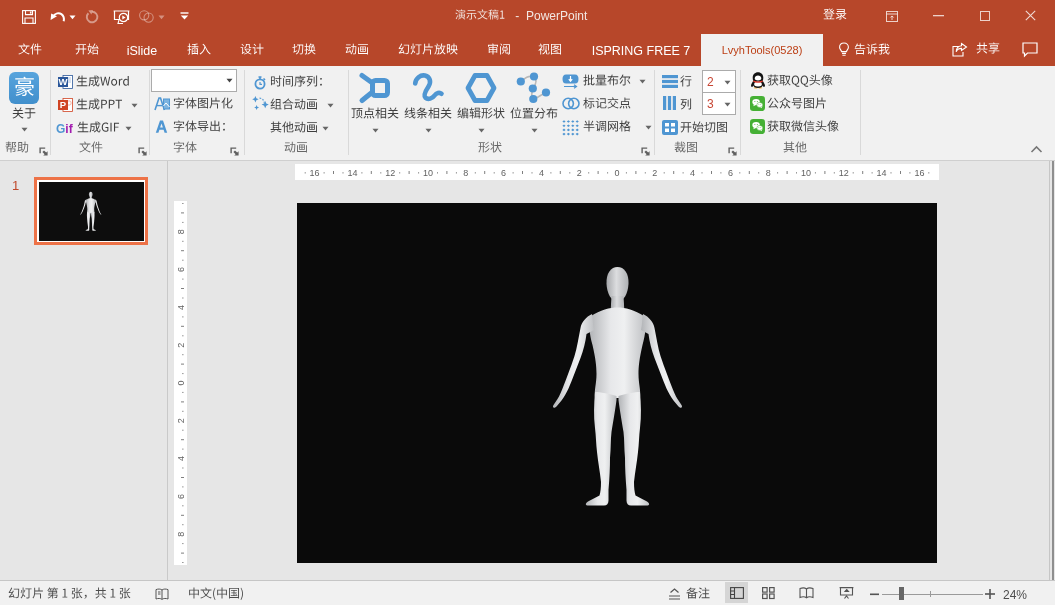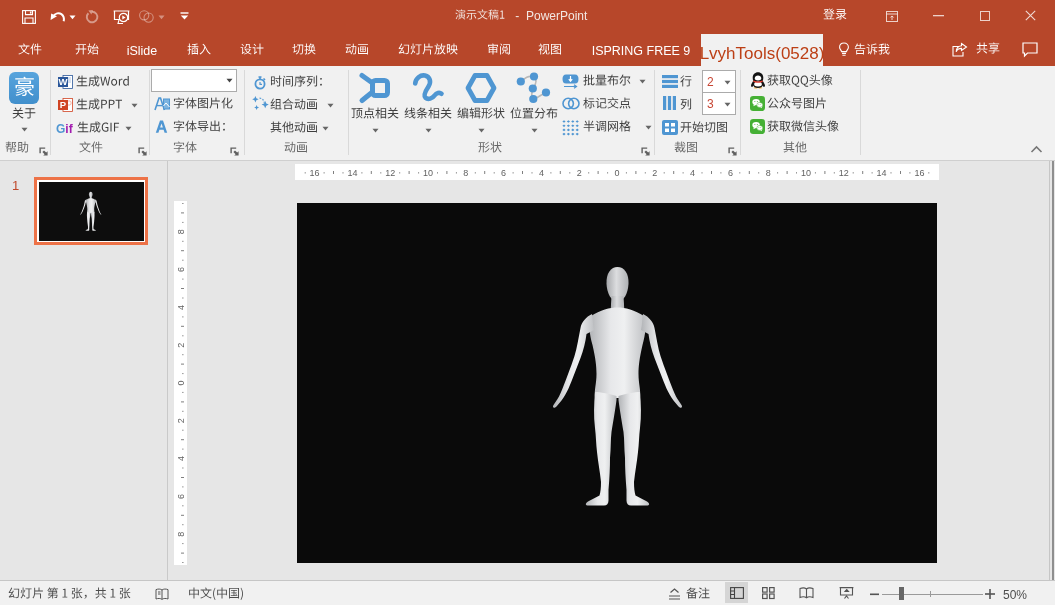--- a/index.html
+++ b/index.html
@@ -123,23 +123,23 @@
         <path transform="translate(1000)" d="M346 445H647V326H346ZM91 615V-80H164V615ZM106 791C150 749 199 691 222 652L283 694C259 732 207 788 163 828ZM316 639C349 599 382 544 396 506H278V264H390C375 160 338 86 216 43C231 31 251 4 258 -13C396 43 440 134 457 264H532V98C532 32 548 14 616 14C629 14 694 14 707 14C760 14 778 38 784 135C766 140 739 150 726 161C723 85 720 74 699 74C686 74 635 74 625 74C602 74 599 78 599 98V264H717V506H601C630 548 661 602 689 651L616 669C594 621 556 552 524 506H403L458 533C445 572 409 626 375 667ZM352 784V717H837V13C837 -1 833 -4 819 -5C806 -6 763 -6 719 -4C729 -23 739 -54 742 -74C805 -74 848 -72 875 -61C901 -48 909 -28 909 13V784Z"></path>
       </g>
     </svg></div>
 <div style="position:absolute;left:538.0px;top:43.40px;line-height:0"><svg class="" style="width:24.0px;height:12.60px" viewBox="0 -880 2000 1050" fill="#fff">
       <g transform="scale(1,-1)">
         <path d="M450 791V259H523V725H832V259H907V791ZM154 804C190 765 229 710 247 673L308 713C290 748 250 800 211 838ZM637 649V454C637 297 607 106 354 -25C369 -37 393 -65 402 -81C552 -2 631 105 671 214V20C671 -47 698 -65 766 -65H857C944 -65 955 -24 965 133C946 138 921 148 902 163C898 19 893 -8 858 -8H777C749 -8 741 0 741 28V276H690C705 337 709 397 709 452V649ZM63 668V599H305C247 472 142 347 39 277C50 263 68 225 74 204C113 233 152 269 190 310V-79H261V352C296 307 339 250 359 219L407 279C388 301 318 381 280 422C328 490 369 566 397 644L357 671L343 668Z"></path>
         <path transform="translate(1000)" d="M375 279C455 262 557 227 613 199L644 250C588 276 487 309 407 325ZM275 152C413 135 586 95 682 61L715 117C618 149 445 188 310 203ZM84 796V-80H156V-38H842V-80H917V796ZM156 29V728H842V29ZM414 708C364 626 278 548 192 497C208 487 234 464 245 452C275 472 306 496 337 523C367 491 404 461 444 434C359 394 263 364 174 346C187 332 203 303 210 285C308 308 413 345 508 396C591 351 686 317 781 296C790 314 809 340 823 353C735 369 647 396 569 432C644 481 707 538 749 606L706 631L695 628H436C451 647 465 666 477 686ZM378 563 385 570H644C608 531 560 496 506 465C455 494 411 527 378 563Z"></path>
       </g>
     </svg></div>
 <div style="position:absolute;left:142px;top:43.5px;width:60px;color:#fff;font-size:12.5px;transform:translateX(-50%);text-align:center;width:44px">iSlide</div>
-<div style="position:absolute;left:641px;top:43.5px;color:#fff;font-size:12.5px;transform:translateX(-50%);white-space:nowrap">ISPRING FREE 9</div>
+<div style="position:absolute;left:641px;top:43.5px;color:#fff;font-size:12.5px;transform:translateX(-50%);white-space:nowrap">ISPRING FREE 7</div>
 <div style="position:absolute;left:701px;top:34px;width:122px;height:32px;background:#f1f1f1;"></div>
-<div style="position:absolute;left:762px;top:43.5px;color:#bc3f15;font-size:17px;transform:translateX(-50%);white-space:nowrap">LvyhTools(0528)</div>
+<div style="position:absolute;left:762px;top:43.5px;color:#bc3f15;font-size:11px;transform:translateX(-50%);white-space:nowrap">LvyhTools(0528)</div>
 <div style="position:absolute;left:838px;top:42px;line-height:0"><svg width="12" height="16" viewBox="0 0 12 16" fill="none" stroke="#fff" stroke-width="1.1">
       <path d="M6 1 C3.2 1 1.6 3 1.6 5.2 C1.6 7.2 3.2 8 3.6 9.6 L8.4 9.6 C8.8 8 10.4 7.2 10.4 5.2 C10.4 3 8.8 1 6 1 Z"></path>
       <path d="M4 11.4 H8 M4.4 13.2 H7.6"></path>
     </svg></div>
 <div style="position:absolute;left:854.0px;top:43.40px;line-height:0"><svg class="" style="width:36.0px;height:12.60px" viewBox="0 -880 3000 1050" fill="#fff">
       <g transform="scale(1,-1)">
         <path d="M248 832C210 718 146 604 73 532C91 523 126 503 141 491C174 528 206 575 236 627H483V469H61V399H942V469H561V627H868V696H561V840H483V696H273C292 734 309 773 323 813ZM185 299V-89H260V-32H748V-87H826V299ZM260 38V230H748V38Z"></path>
         <path transform="translate(1000)" d="M107 768C168 718 245 647 281 601L332 658C294 702 215 771 154 818ZM190 -60V-59C204 -38 231 -14 396 124C387 138 374 167 367 187L269 107V526H40V453H197V91C197 42 166 9 149 -6C161 -17 182 -44 190 -60ZM441 745V462C441 314 431 110 328 -33C345 -41 377 -63 389 -77C496 73 514 298 515 455H695V294C651 315 608 334 568 350L532 295C583 273 640 246 695 218V-77H767V179C821 149 869 120 903 95L941 159C899 189 836 224 767 259V455H951V527H515V690C648 711 794 742 897 780L831 838C742 802 581 767 441 745Z"></path>
         <path transform="translate(2000)" d="M704 774C762 723 830 650 861 602L922 646C889 693 819 764 761 814ZM832 427C798 363 753 300 700 243C683 310 669 388 659 473H946V544H651C643 634 639 731 639 832H560C561 733 566 636 574 544H345V720C406 733 464 748 513 765L460 828C364 792 202 758 62 737C71 719 81 692 85 674C144 682 208 692 270 704V544H56V473H270V296L41 251L63 175L270 222V17C270 0 264 -5 247 -6C229 -7 170 -7 106 -5C117 -26 130 -60 133 -81C216 -81 270 -79 301 -67C334 -55 345 -32 345 17V240L530 283L524 350L345 312V473H581C594 364 613 264 637 180C565 114 484 58 399 17C418 1 440 -24 451 -42C526 -3 598 47 663 105C708 -12 770 -83 849 -83C924 -83 952 -34 965 132C945 139 918 156 902 173C896 44 884 -7 856 -7C806 -7 760 57 724 163C793 234 853 314 898 399Z"></path>
       </g>
@@ -822,12 +822,12 @@
 <div style="position:absolute;left:870px;top:593px;line-height:0"><svg width="9" height="3" viewBox="0 0 9 3">
       <rect width="9" height="1.6" y="0.5" fill="#555"></rect>
     </svg></div>
 <div style="position:absolute;left:882px;top:593.5px;width:101px;height:1px;background:#9a9a9a;"></div>
 <div style="position:absolute;left:930px;top:591px;width:1px;height:6px;background:#9a9a9a;"></div>
 <div style="position:absolute;left:899px;top:587px;width:5px;height:13px;background:#666;"></div>
 <div style="position:absolute;left:985px;top:589px;line-height:0"><svg width="10" height="10" viewBox="0 0 10 10">
       <rect y="4.2" width="10" height="1.6" fill="#555"></rect>
       <rect x="4.2" width="1.6" height="10" fill="#555"></rect>
     </svg></div>
-<div style="position:absolute;left:1003px;top:588px;font-size:12px;color:#4d4d4d;">50%</div>
+<div style="position:absolute;left:1003px;top:588px;font-size:12px;color:#4d4d4d;">24%</div>
 </body></html>

